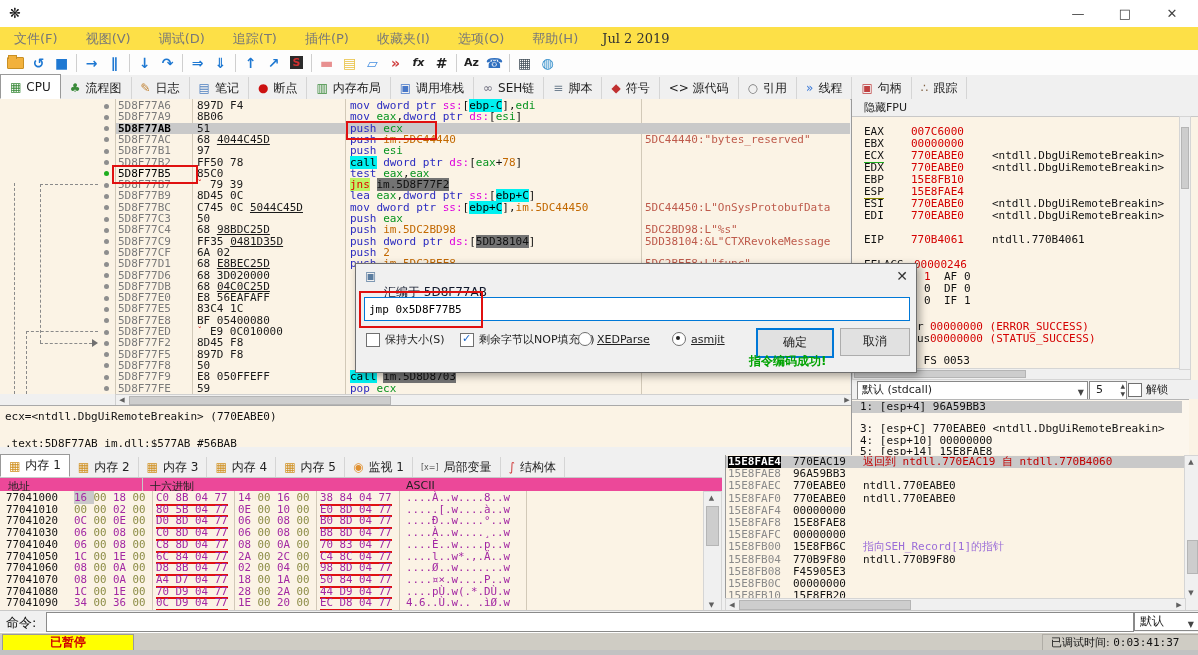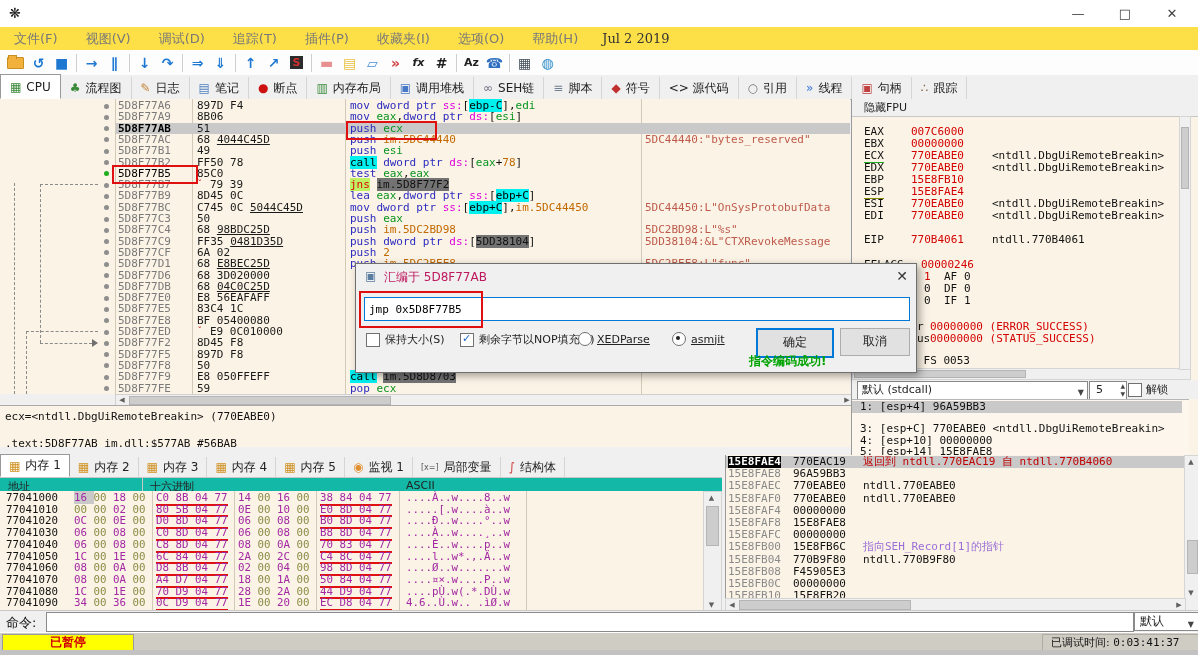--- a/index.html
+++ b/index.html
@@ -65,21 +65,21 @@
   .cbox{width:12px;height:12px;background:#fff;border:1px solid #707070;display:inline-block;}
   #unlock{position:absolute;left:276px;top:2px;display:flex;align-items:center;gap:4px;font-size:11px;}
   #argspane{position:absolute;left:0;top:300px;width:337px;height:56px;background:#FCF6EC;border-top:1px solid #b5b5b5;overflow:hidden;}
   .argrow{position:absolute;left:0;width:330px;font-size:11px;line-height:12px;padding-left:8px;color:#111;}
   .vscroll{position:absolute;background:#F0F0F0;border:1px solid #d5d5d5;}
   
   #bottom{position:absolute;left:0;top:455px;width:1198px;height:155px;}
   #memtabs{position:absolute;left:0;top:0;width:722px;height:22px;background:#F0F0F0;display:flex;align-items:flex-end;}
   .btab{height:20px;display:flex;align-items:center;padding:0 8px;border-right:1px solid #d5d5d5;font-size:12px;}
   .btab.active{background:#fff;border:1px solid #999;border-bottom:1px solid #fff;height:21px;}
-  #memheader{position:absolute;left:0;top:22px;width:722px;height:14px;background:#14b8a6;border-top:1px solid #c8c8c8;border-bottom:1px solid #c8c8c8;font-size:11px;}
+  #memheader{position:absolute;left:0;top:22px;width:722px;height:14px;background:#ec4899;border-top:1px solid #c8c8c8;border-bottom:1px solid #c8c8c8;font-size:11px;}
   #mempane{position:absolute;left:0;top:36px;width:722px;height:119px;background:#FBF3E5;overflow:hidden;}
   .mrow{position:absolute;left:0;height:11.7px;font-size:10.8px;line-height:11.7px;}
   .maddr{position:absolute;left:6px;color:#111;}
   .mg{position:absolute;color:#A328A3;}
   .mg.uu{border-bottom:2px solid #E01010;}
   .b0{color:#8C8C46;}
   .masc{position:absolute;left:406px;color:#A328A3;}
   .mline{position:absolute;top:0;height:119px;border-left:1px solid #d2c9b8;}
   #stackpane{position:absolute;left:725px;top:0;width:473px;height:143px;background:#FBF3E5;border-left:1px solid #9a9a9a;overflow:hidden;}
   .srow{position:absolute;left:0;width:473px;height:12.2px;font-size:11px;line-height:12.2px;}
@@ -92,21 +92,21 @@
   #cmdinput{position:absolute;left:46px;top:1px;width:1082px;height:16px;border:1px solid #8a8a8a;background:#fff;font-size:11px;}
   #cmdcombo{position:absolute;left:1134px;top:1px;width:58px;height:17px;border:1px solid #8a8a8a;background:#fff;font-size:12px;padding-left:5px;line-height:16px;}
   #statusbar{position:absolute;left:0;top:632px;width:1198px;height:18px;background:#CFCCC4;border-top:1px solid #fff;}
   #paused{position:absolute;left:2px;top:1px;width:130px;height:15px;background:#FFFF00;border:1px solid #9a9a9a;color:#D00000;font-weight:bold;text-align:center;font-size:12px;line-height:15px;}
   #statmsg{position:absolute;left:140px;top:1px;width:895px;height:15px;border:1px solid #b0ada6;background:#CFCCC4;font-size:11px;line-height:15px;padding-left:22px;color:#111;}
   #stattime{position:absolute;left:1042px;top:1px;width:152px;height:15px;border:1px solid #b0ada6;font-size:11px;line-height:15px;padding-left:8px;color:#111;}
   #taskbar{position:absolute;left:0;top:650px;width:1198px;height:5px;background:#C2C2C2;}
   
   #dialog{position:absolute;left:355px;top:263px;width:560px;height:108px;background:#F0F0F0;border:1px solid #6f6f6f;box-shadow:3px 3px 8px rgba(0,0,0,0.35);z-index:20;}
   #dlg-title{position:absolute;left:0;top:0;width:560px;height:24px;background:#F0F0F0;}
-  #dlg-title .t{position:absolute;left:28px;top:5px;font-size:12px;color:#be185d;}
+  #dlg-title .t{position:absolute;left:28px;top:20px;font-size:12px;color:#0f172a;}
   #dlg-icon{position:absolute;left:9px;top:5px;font-size:12px;color:#5b7da0;}
   #dlg-close{position:absolute;right:8px;top:4px;font-size:14px;color:#333;}
   #dlg-input{position:absolute;left:8px;top:33px;width:538px;height:20px;border:1px solid #0078D7;background:#fff;
     font-family:"DejaVu Sans Mono","Liberation Mono",monospace;font-size:11px;padding-left:4px;}
   #dlg-redbox{position:absolute;left:3px;top:27px;width:120px;height:33px;border:2px solid #E01010;z-index:5;}
   .dlg-chk{position:absolute;top:68px;display:flex;align-items:center;gap:5px;font-size:11px;}
   .rad{width:12px;height:12px;border:1px solid #707070;border-radius:50%;background:#fff;display:inline-block;position:relative;}
   .rad.on:before{content:"";position:absolute;left:3px;top:3px;width:4px;height:4px;border-radius:50%;background:#222;}
   .chk-on{position:relative;} .chk-on:before{content:"✓";position:absolute;left:1px;top:-2px;font-size:11px;color:#1a66c9;font-weight:bold;}
   .dlg-btn{position:absolute;top:64px;height:26px;background:#E1E1E1;border:1px solid #ADADAD;text-align:center;font-size:12px;line-height:24px;}
@@ -291,21 +291,21 @@
       <div class="gline" style="left:40px;top:85px;width:58px;border-top:1px dashed #8a8a8a"></div>
       <div class="gline" style="left:40px;top:244px;width:52px;border-top:1px dashed #8a8a8a"></div>
       <div class="gline" style="left:92px;top:240px;width:0;height:0;border-left:6px solid #707070;border-top:4px solid transparent;border-bottom:4px solid transparent"></div>
       <div class="gline" style="left:26px;top:232px;height:63px;border-left:1px dashed #8a8a8a"></div>
       <div class="gline" style="left:26px;top:232px;width:72px;border-top:1px dashed #8a8a8a"></div>
       <div id="disasm-rows">
           <div class="drow mono" style="top: 1px;"><div class="dot"></div><span class="d-addr">5D8F77A6</span><span class="d-bytes"><span>897D F4</span></span><span class="d-instr"><span class="tk-n">mov </span><span class="tk-n">dword ptr </span><span class="tk-m">ss:</span><span class="tk-k">[</span><span class="tk-c">ebp-C</span><span class="tk-k">],</span><span class="tk-g">edi</span></span></div>
           <div class="drow mono" style="top: 12.3px;"><div class="dot"></div><span class="d-addr">5D8F77A9</span><span class="d-bytes"><span>8B06</span></span><span class="d-instr"><span class="tk-n">mov </span><span class="tk-g">eax</span><span class="tk-k">,</span><span class="tk-n">dword ptr </span><span class="tk-m">ds:</span><span class="tk-k">[</span><span class="tk-g">esi</span><span class="tk-k">]</span></span></div>
           <div class="drow mono" style="top: 23.6px;"><div class="selband" style="top: 0px;"></div><div class="dot"></div><span class="d-addr" style="color: rgb(0, 0, 0); font-weight: bold;">5D8F77AB</span><span class="d-bytes"><span>51</span></span><span class="d-instr"><span class="tk-n">push </span><span class="tk-g">ecx</span></span></div>
           <div class="drow mono" style="top: 34.9px;"><div class="dot"></div><span class="d-addr">5D8F77AC</span><span class="d-bytes"><span>68 </span><span class="bu">4044C45D</span></span><span class="d-instr"><span class="tk-n">push </span><span class="tk-o">im.5DC44440</span></span><span class="d-cmt">5DC44440:"bytes_reserved"</span></div>
-          <div class="drow mono" style="top: 46.2px;"><div class="dot"></div><span class="d-addr">5D8F77B1</span><span class="d-bytes"><span>49</span></span><span class="d-instr"><span class="tk-n">push </span><span class="tk-g">esi</span></span></div>
+          <div class="drow mono" style="top: 46.2px;"><div class="dot"></div><span class="d-addr">5D8F77B1</span><span class="d-bytes"><span>97</span></span><span class="d-instr"><span class="tk-n">push </span><span class="tk-g">esi</span></span></div>
           <div class="drow mono" style="top: 57.5px;"><div class="dot"></div><span class="d-addr">5D8F77B2</span><span class="d-bytes"><span>FF50 78</span></span><span class="d-instr"><span class="tk-C">call</span><span class="tk-k"> </span><span class="tk-n">dword ptr </span><span class="tk-m">ds:</span><span class="tk-k">[</span><span class="tk-g">eax</span><span class="tk-k">+</span><span class="tk-o">78</span><span class="tk-k">]</span></span></div>
           <div class="drow mono" style="top: 68.8px;"><div class="dot bp"></div><span class="d-addr" style="color: rgb(0, 0, 0); font-weight: normal;">5D8F77B5</span><span class="d-bytes"><span>85C0</span></span><span class="d-instr"><span class="tk-n">test </span><span class="tk-g">eax</span><span class="tk-k">,</span><span class="tk-g">eax</span></span></div>
           <div class="drow mono" style="top: 80.1px;"><div class="dot"></div><span class="d-addr">5D8F77B7</span><span class="jmark">ˇ</span><span class="d-bytes" style="left: 210px;"><span>79 39</span></span><span class="d-instr"><span class="tk-j">jns</span><span class="tk-k"> </span><span class="tk-y">im.5D8F77F2</span></span></div>
           <div class="drow mono" style="top: 91.4px;"><div class="dot"></div><span class="d-addr">5D8F77B9</span><span class="d-bytes"><span>8D45 0C</span></span><span class="d-instr"><span class="tk-n">lea </span><span class="tk-g">eax</span><span class="tk-k">,</span><span class="tk-n">dword ptr </span><span class="tk-m">ss:</span><span class="tk-k">[</span><span class="tk-c">ebp+C</span><span class="tk-k">]</span></span></div>
           <div class="drow mono" style="top: 102.7px;"><div class="dot"></div><span class="d-addr">5D8F77BC</span><span class="d-bytes"><span>C745 0C </span><span class="bu">5044C45D</span></span><span class="d-instr"><span class="tk-n">mov </span><span class="tk-n">dword ptr </span><span class="tk-m">ss:</span><span class="tk-k">[</span><span class="tk-c">ebp+C</span><span class="tk-k">],</span><span class="tk-o">im.5DC44450</span></span><span class="d-cmt">5DC44450:L"OnSysProtobufData</span></div>
           <div class="drow mono" style="top: 114px;"><div class="dot"></div><span class="d-addr">5D8F77C3</span><span class="d-bytes"><span>50</span></span><span class="d-instr"><span class="tk-n">push </span><span class="tk-g">eax</span></span></div>
           <div class="drow mono" style="top: 125.3px;"><div class="dot"></div><span class="d-addr">5D8F77C4</span><span class="d-bytes"><span>68 </span><span class="bu">98BDC25D</span></span><span class="d-instr"><span class="tk-n">push </span><span class="tk-o">im.5DC2BD98</span></span><span class="d-cmt">5DC2BD98:L"%s"</span></div>
           <div class="drow mono" style="top: 136.6px;"><div class="dot"></div><span class="d-addr">5D8F77C9</span><span class="d-bytes"><span>FF35 </span><span class="bu">0481D35D</span></span><span class="d-instr"><span class="tk-n">push </span><span class="tk-n">dword ptr </span><span class="tk-m">ds:</span><span class="tk-k">[</span><span class="tk-y">5DD38104</span><span class="tk-k">]</span></span><span class="d-cmt">5DD38104:&amp;L"CTXRevokeMessage</span></div>
           <div class="drow mono" style="top: 147.9px;"><div class="dot"></div><span class="d-addr">5D8F77CF</span><span class="d-bytes"><span>6A 02</span></span><span class="d-instr"><span class="tk-n">push </span><span class="tk-o">2</span></span></div>
           <div class="drow mono" style="top: 159.2px;"><div class="dot"></div><span class="d-addr">5D8F77D1</span><span class="d-bytes"><span>68 </span><span class="bu">E8BEC25D</span></span><span class="d-instr"><span class="tk-n">push </span><span class="tk-o">im.5DC2BEE8</span></span><span class="d-cmt">5DC2BEE8:L"func"</span></div>
@@ -342,21 +342,21 @@
       <div id="reglines">
           <div class="rline mono" style="left: 12px; top: 27px;"><span class="rn">EAX</span><span class="rv" style="position: absolute; left: 47px;">007C6000</span></div>
           <div class="rline mono" style="left: 12px; top: 39px;"><span class="rn">EBX</span><span class="rv" style="position: absolute; left: 47px;">00000000</span></div>
           <div class="rline mono" style="left: 12px; top: 51px;"><span class="rn ul-g">ECX</span><span class="rv" style="position: absolute; left: 47px;">770EABE0</span><span class="rs" style="position: absolute; left: 128px;">&lt;ntdll.DbgUiRemoteBreakin&gt;</span></div>
           <div class="rline mono" style="left: 12px; top: 63px;"><span class="rn">EDX</span><span class="rv" style="position: absolute; left: 47px;">770EABE0</span><span class="rs" style="position: absolute; left: 128px;">&lt;ntdll.DbgUiRemoteBreakin&gt;</span></div>
           <div class="rline mono" style="left: 12px; top: 75px;"><span class="rn">EBP</span><span class="rv" style="position: absolute; left: 47px;">15E8FB10</span></div>
           <div class="rline mono" style="left: 12px; top: 87px;"><span class="rn ul-o">ESP</span><span class="rv" style="position: absolute; left: 47px;">15E8FAE4</span></div>
           <div class="rline mono" style="left: 12px; top: 99px;"><span class="rn">ESI</span><span class="rv" style="position: absolute; left: 47px;">770EABE0</span><span class="rs" style="position: absolute; left: 128px;">&lt;ntdll.DbgUiRemoteBreakin&gt;</span></div>
           <div class="rline mono" style="left: 12px; top: 111px;"><span class="rn">EDI</span><span class="rv" style="position: absolute; left: 47px;">770EABE0</span><span class="rs" style="position: absolute; left: 128px;">&lt;ntdll.DbgUiRemoteBreakin&gt;</span></div>
           <div class="rline mono" style="left: 12px; top: 135px;"><span class="rn">EIP</span><span class="rv" style="position: absolute; left: 47px;">770B4061</span><span class="rs" style="position: absolute; left: 128px;">ntdll.770B4061</span></div>
-          <div class="rline mono" style="left: 12px; top: 160px;"><span class="rn">EFLAGS</span><span class="rv" style="position: absolute; left: 57px;">00000246</span></div>
+          <div class="rline mono" style="left: 12px; top: 160px;"><span class="rn">EFLAGS</span><span class="rv" style="position: absolute; left: 50px;">00000246</span></div>
           <div class="rline mono" style="left: 12px; top: 172px;"><span class="rn" style="position: absolute; left: 0px;">ZF</span><span class="rv" style="position: absolute; left: 20px;">1</span><span class="rn" style="position: absolute; left: 40px;">PF</span><span class="rv" style="position: absolute; left: 60px;">1</span><span class="rn" style="position: absolute; left: 80px;">AF</span><span class="rn" style="position: absolute; left: 100px;">0</span></div>
           <div class="rline mono" style="left: 12px; top: 184px;"><span class="rn" style="position: absolute; left: 0px;">OF</span><span class="rn" style="position: absolute; left: 20px;">0</span><span class="rn" style="position: absolute; left: 40px;">SF</span><span class="rn" style="position: absolute; left: 60px;">0</span><span class="rn" style="position: absolute; left: 80px;">DF</span><span class="rn" style="position: absolute; left: 100px;">0</span></div>
           <div class="rline mono" style="left: 12px; top: 196px;"><span class="rn" style="position: absolute; left: 0px;">CF</span><span class="rn" style="position: absolute; left: 20px;">0</span><span class="rn" style="position: absolute; left: 40px;">TF</span><span class="rn" style="position: absolute; left: 60px;">0</span><span class="rn" style="position: absolute; left: 80px;">IF</span><span class="rn" style="position: absolute; left: 100px;">1</span></div>
           <div class="rline mono" style="left: 12px; top: 222px;"><span class="rn">LastError</span><span class="rv" style="position: absolute; left: 66px;">00000000 (ERROR_SUCCESS)</span></div>
           <div class="rline mono" style="left: 12px; top: 234px;"><span class="rn">LastStatus</span><span class="rv" style="position: absolute; left: 66px;">00000000 (STATUS_SUCCESS)</span></div>
           <div class="rline mono" style="left: 12px; top: 256px;"><span class="rn">GS 002B  FS 0053</span></div>
         </div>
       <div id="reg-hscroll">
         <div class="thumb" style="left:1px;top:1px;width:170px;height:6px"></div>
       </div>

